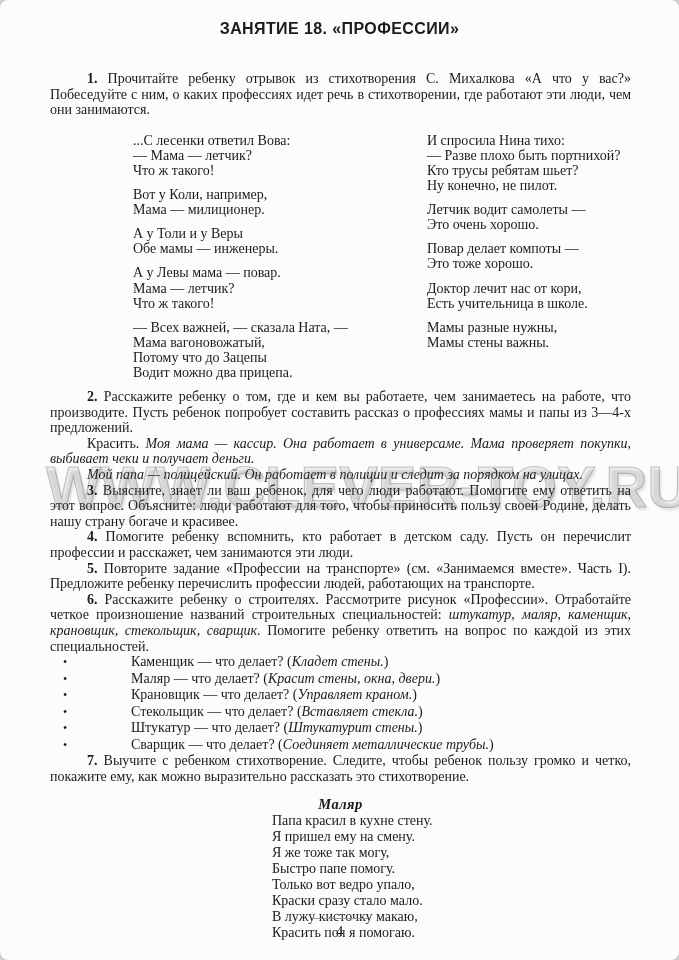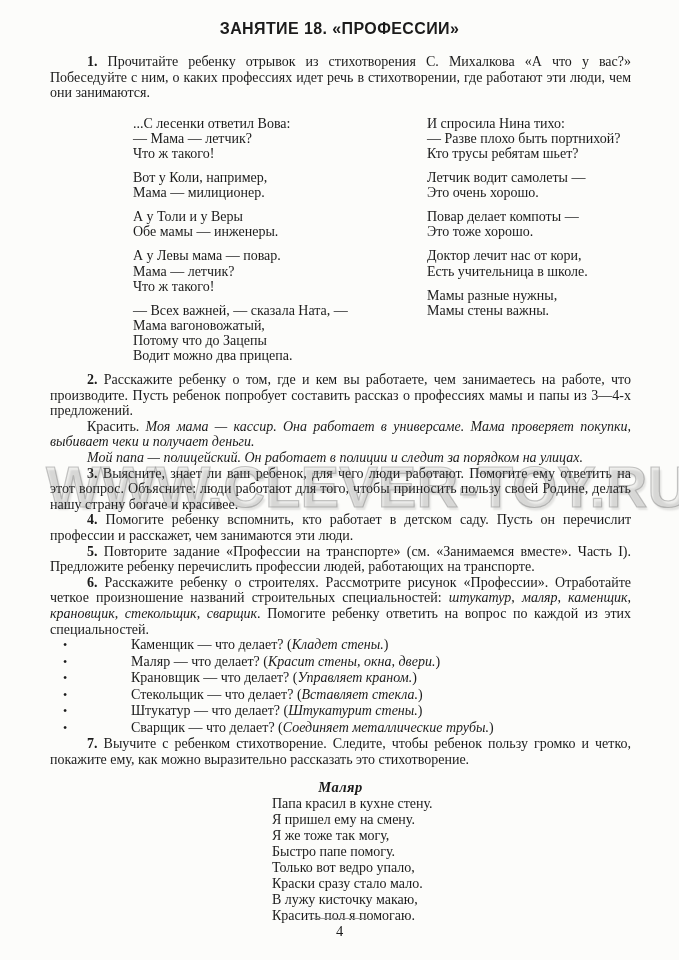--- a/index.html
+++ b/index.html
@@ -6,32 +6,33 @@
   html,body{margin:0;padding:0;background:#d9d9d9;}
   .page{
     position:relative;
     width:679px;height:960px;
     margin:0 auto;
     background:#fcfcfa;
     font-family:"Liberation Serif", serif;
     color:#1b1b1b;
     overflow:hidden;
     box-shadow:0 0 4px rgba(0,0,0,.25);
+    border-radius:8px;
   }
   .doc-title{
     font-family:"Liberation Sans", sans-serif;
     font-weight:700;
     font-size:16px;
     letter-spacing:.4px;
     text-align:center;
     padding-top:20px;
   }
   .content{
     position:absolute;
-    left:50px;top:29px;
+    left:50px;top:46px;
     width:581px;
   }
   .content > .para:first-of-type{margin-top:25px;}
   .para{
     margin:0;
     font-size:14px;
     line-height:15.6px;
     text-align:justify;
     text-indent:37px;
   }
@@ -131,20 +132,21 @@
             <div class="poem-line">Мама вагоновожатый,</div>
             <div class="poem-line">Потому что до Зацепы</div>
             <div class="poem-line">Водит можно два прицепа.</div>
           </div>
         </div>
         <div class="poem-col right">
           <div class="stanza">
             <div class="poem-line">И спросила Нина тихо:</div>
             <div class="poem-line">— Разве плохо быть портнихой?</div>
             <div class="poem-line">Кто трусы ребятам шьет?</div>
+            <div class="poem-line">Ну конечно, не пилот.</div>
           </div>
           <div class="stanza">
             <div class="poem-line">Летчик водит самолеты —</div>
             <div class="poem-line">Это очень хорошо.</div>
           </div>
           <div class="stanza">
             <div class="poem-line">Повар делает компоты —</div>
             <div class="poem-line">Это тоже хорошо.</div>
           </div>
           <div class="stanza">

